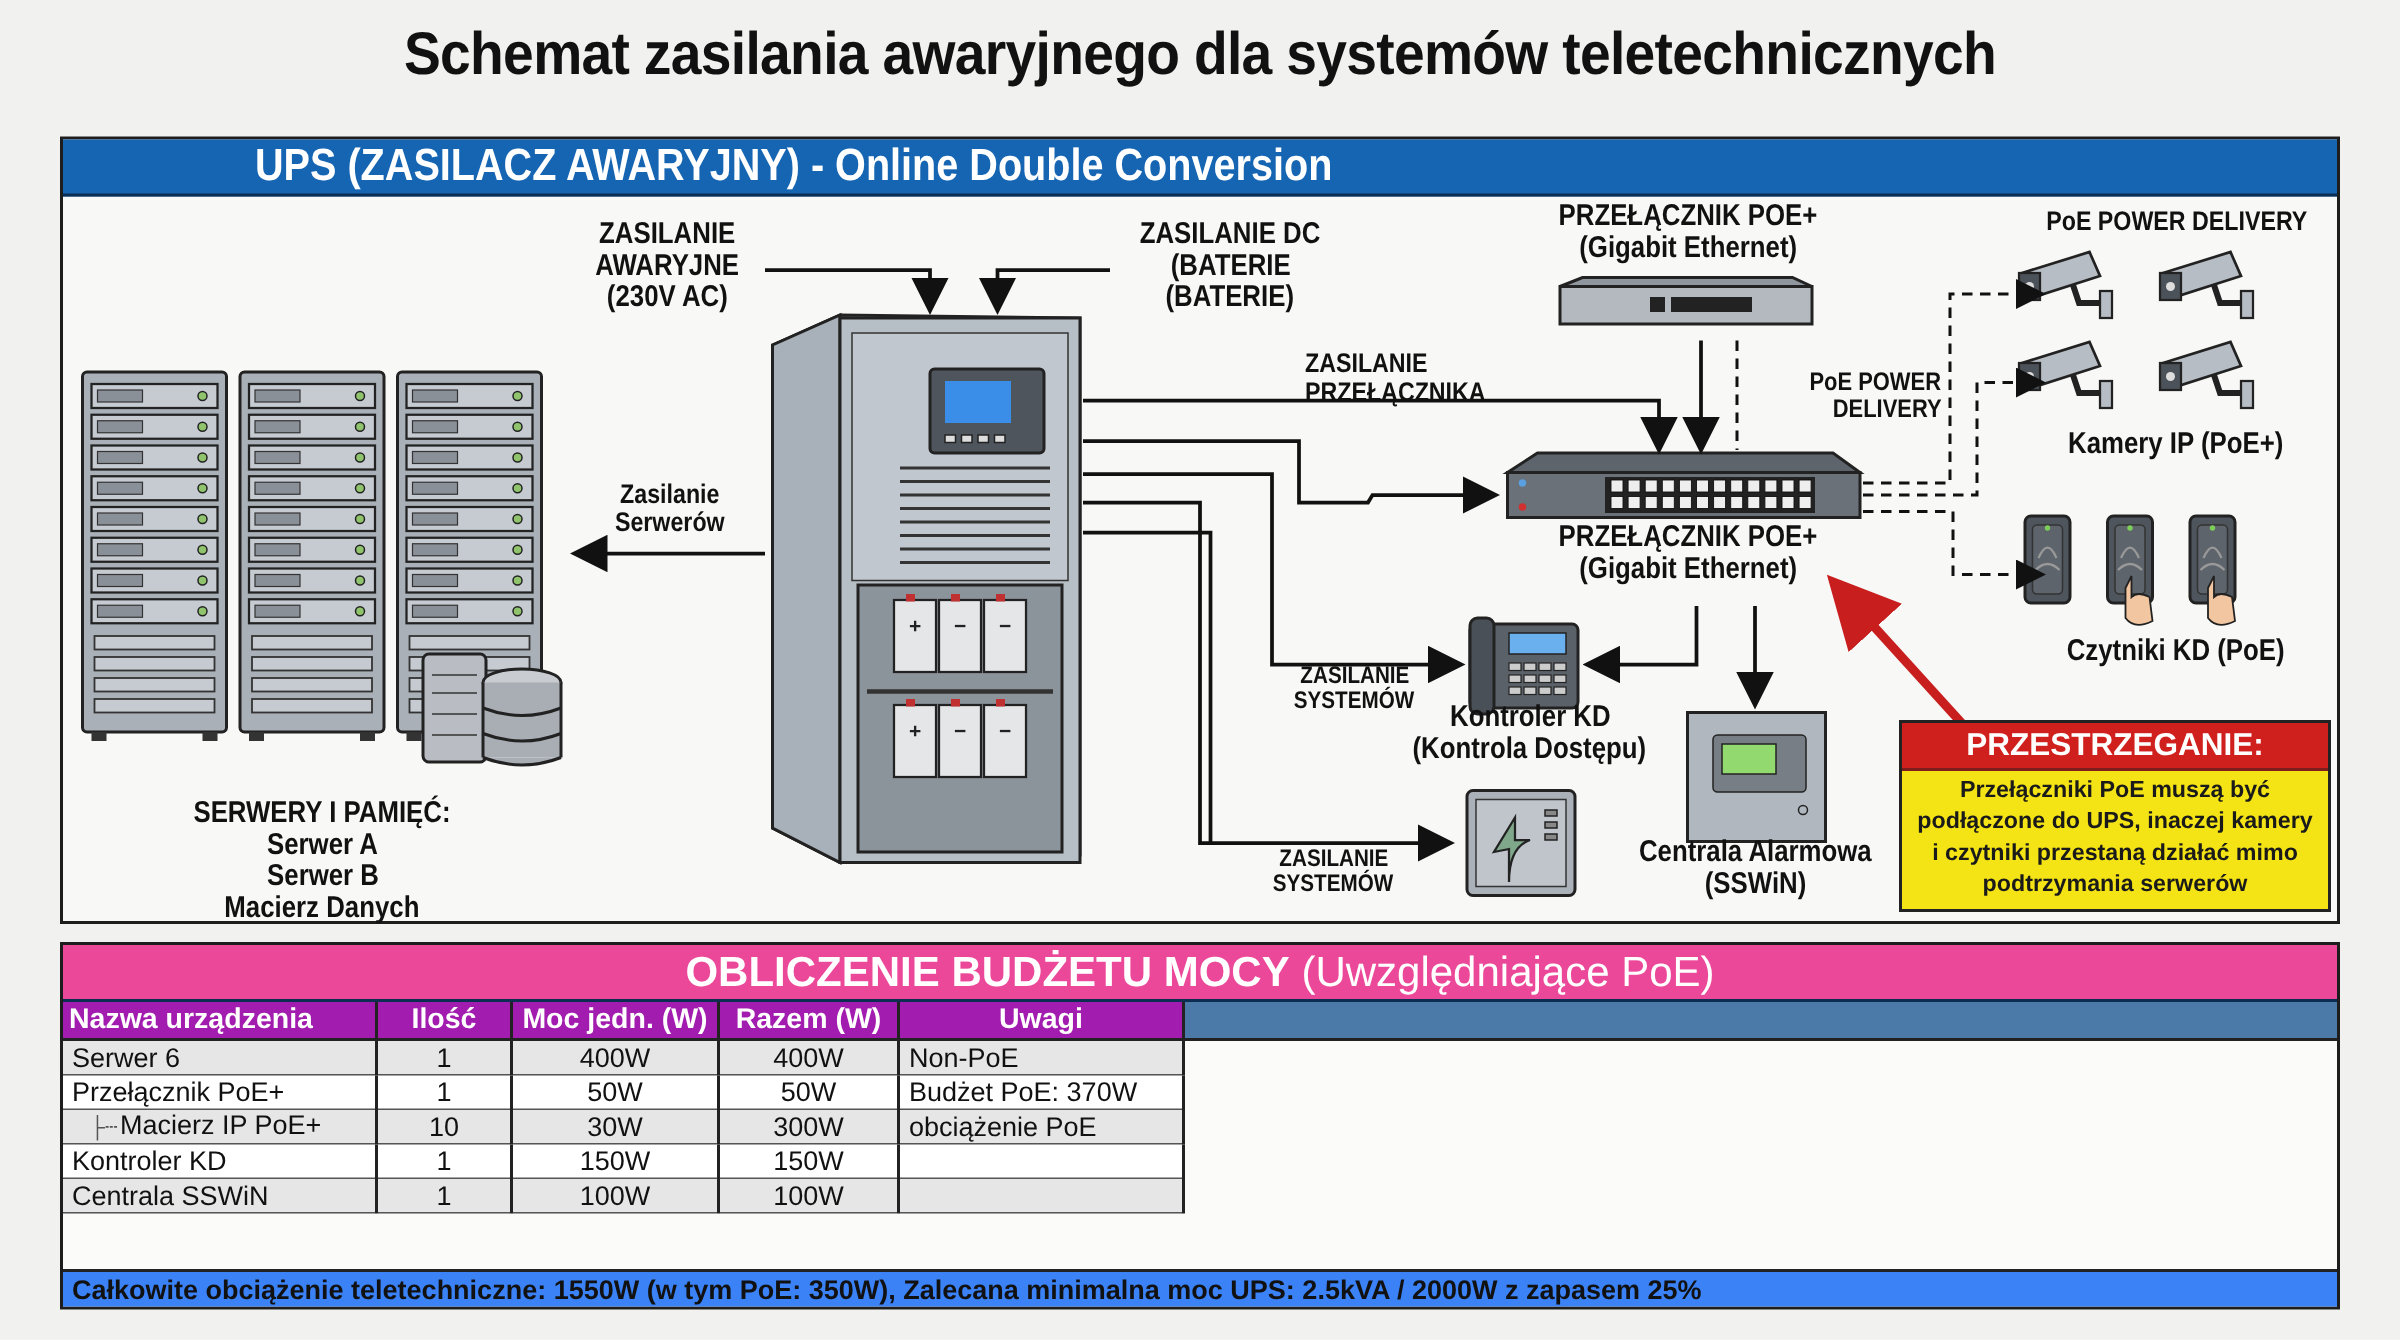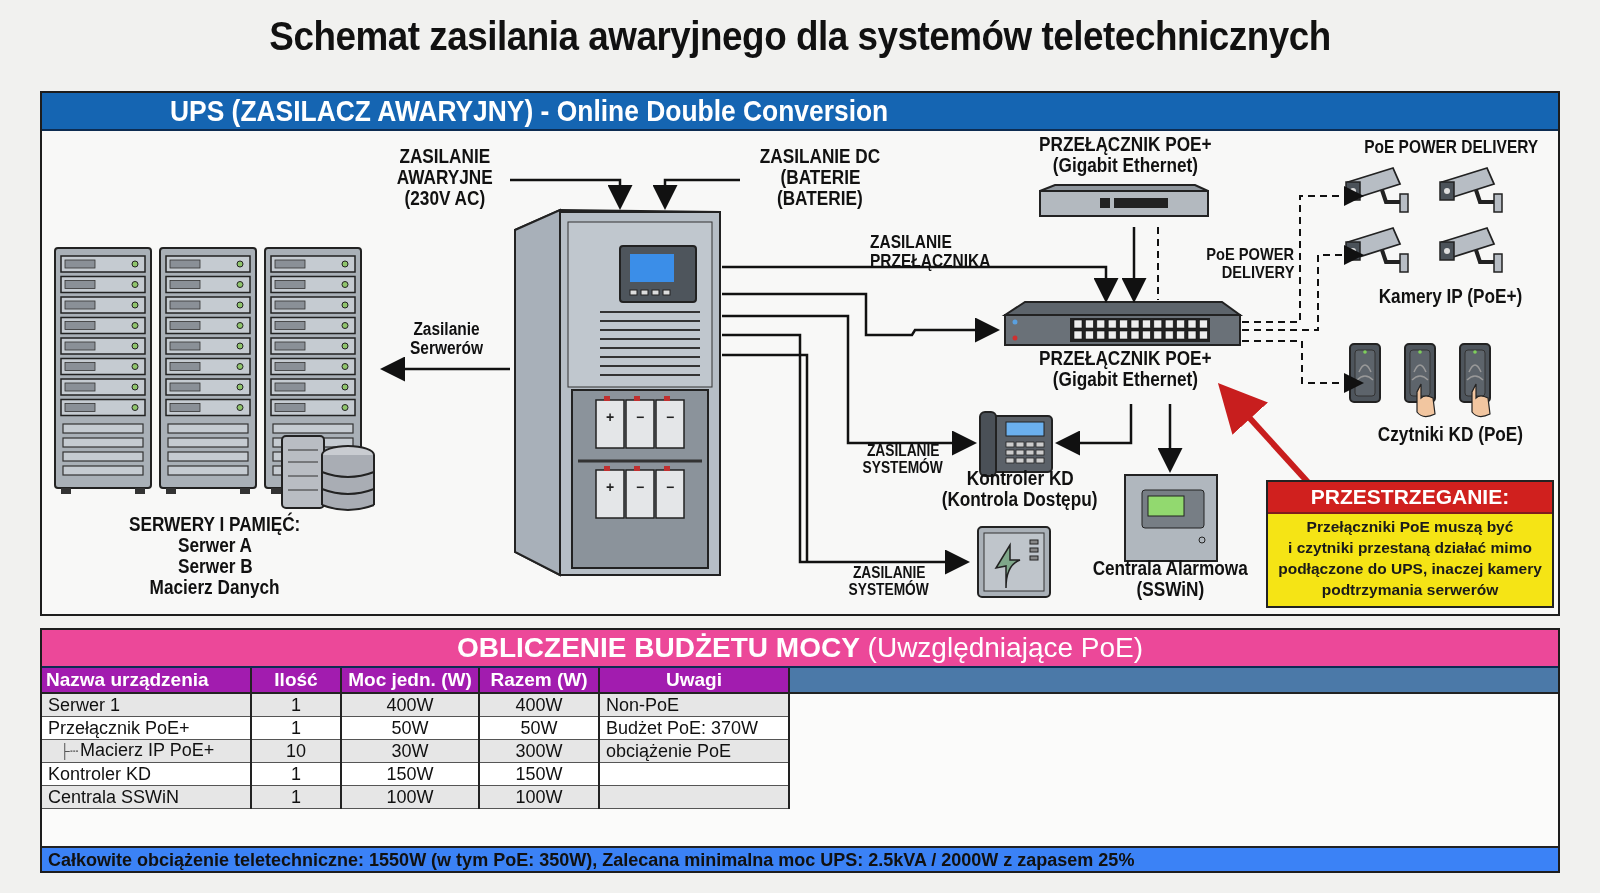--- a/index.html
+++ b/index.html
@@ -391,21 +391,21 @@
 
 <div class="lbl s20" style="left:378px;top:146px;width:134px;">
   <div class="cond">ZASILANIE</div><br><div class="cond">AWARYJNE</div><br><div class="cond">(230V AC)</div>
 </div>
 <div class="lbl s20" style="left:744px;top:146px;width:152px;">
   <div class="cond">ZASILANIE DC</div><br><div class="cond">(BATERIE</div><br><div class="cond">(BATERIE)</div>
 </div>
 <div class="lbl s18" style="left:392px;top:320px;width:110px;">
   <div class="cond">Zasilanie</div><br><div class="cond">Serwerów</div>
 </div>
-<div class="lbl s20" style="left:100px;top:514px;width:230px;">
+<div class="lbl s20" style="left:100px;top:532px;width:230px;">
   <div class="cond">SERWERY I PAMIĘĆ:</div><br><div class="cond">Serwer A</div><br><div class="cond">Serwer B</div><br><div class="cond">Macierz Danych</div>
 </div>
 <div class="lbl s20" style="left:1020px;top:134px;width:210px;">
   <div class="cond">PRZEŁĄCZNIK POE+</div><br><div class="cond">(Gigabit Ethernet)</div>
 </div>
 <div class="lbl s18" style="left:870px;top:233px;width:150px;text-align:left;">
   <div class="cond" style="transform-origin:left">ZASILANIE</div><br><div class="cond" style="transform-origin:left">PRZEŁĄCZNIKA</div>
 </div>
 <div class="lbl s18" style="left:1350px;top:138px;width:200px;"><div class="cond">PoE POWER DELIVERY</div></div>
 <div class="lbl s17" style="left:1190px;top:246px;width:104px;text-align:right;">
@@ -426,22 +426,22 @@
   <div class="cond">Kontroler KD</div><br><div class="cond">(Kontrola Dostępu)</div>
 </div>
 <div class="lbl s20" style="left:1080px;top:558px;width:180px;">
   <div class="cond">Centrala Alarmowa</div><br><div class="cond">(SSWiN)</div>
 </div>
 
 <div class="warn">
   <div class="warn-head">PRZESTRZEGANIE:</div>
   <div class="warn-body">
     <div>Przełączniki PoE muszą być</div>
+    <div>podłączone do UPS, inaczej kamery</div>
     <div>i czytniki przestaną działać mimo</div>
-    <div>podłączone do UPS, inaczej kamery</div>
     <div>podtrzymania serwerów</div>
   </div>
 </div>
 
 <div class="budget">
   <div class="budget-header">
     <b>OBLICZENIE BUDŻETU MOCY</b> <span class="sub">(Uwzględniające PoE)</span>
   </div>
   <table class="bt">
     <thead>
@@ -449,21 +449,21 @@
         <th style="width:200px;text-align:left;">Nazwa urządzenia</th>
         <th style="width:80px;">Ilość</th>
         <th style="width:128px;">Moc jedn. (W)</th>
         <th style="width:110px;">Razem (W)</th>
         <th style="width:180px;">Uwagi</th>
         <th class="filler"></th>
       </tr>
     </thead>
     <tbody id="budget-body">
         <tr>
-          <td>Serwer 1</td>
+          <td>Serwer 6</td>
           <td class="c">1</td>
           <td class="c">400W</td>
           <td class="c">400W</td>
           <td>Non-PoE</td>
           <td class="filler"></td>
         </tr>
         <tr>
           <td>Przełącznik PoE+</td>
           <td class="c">1</td>
           <td class="c">50W</td>

